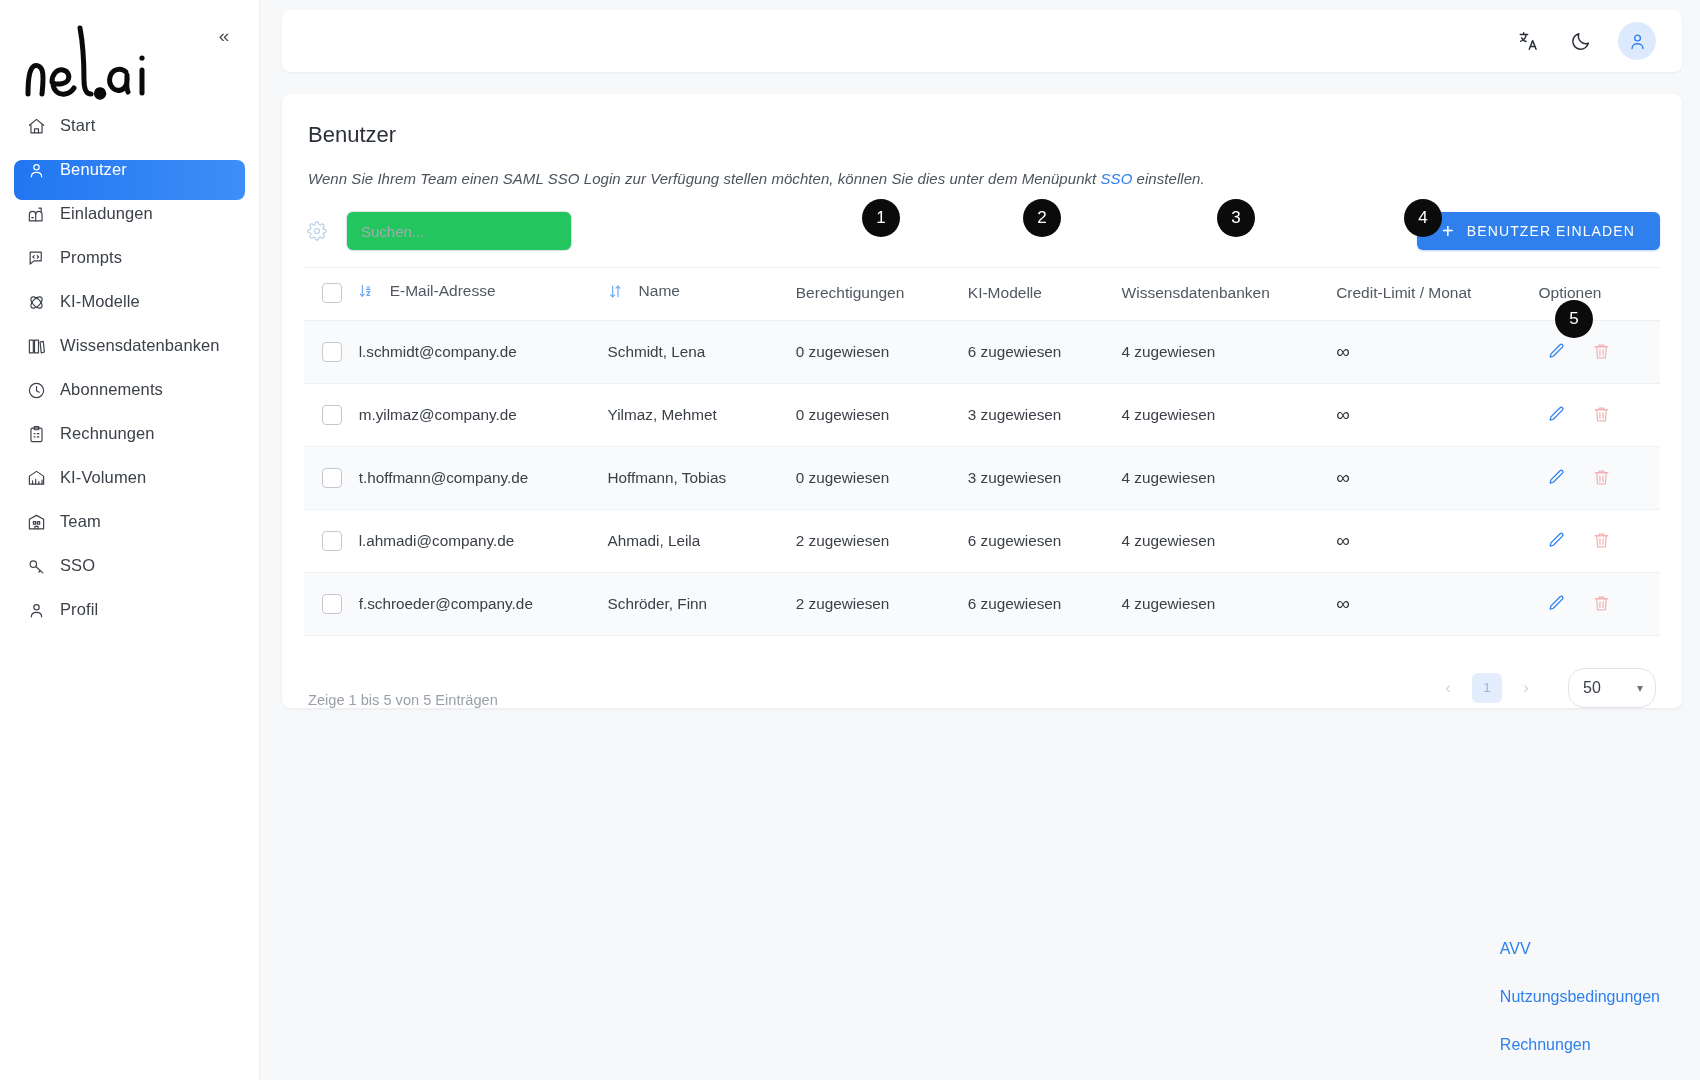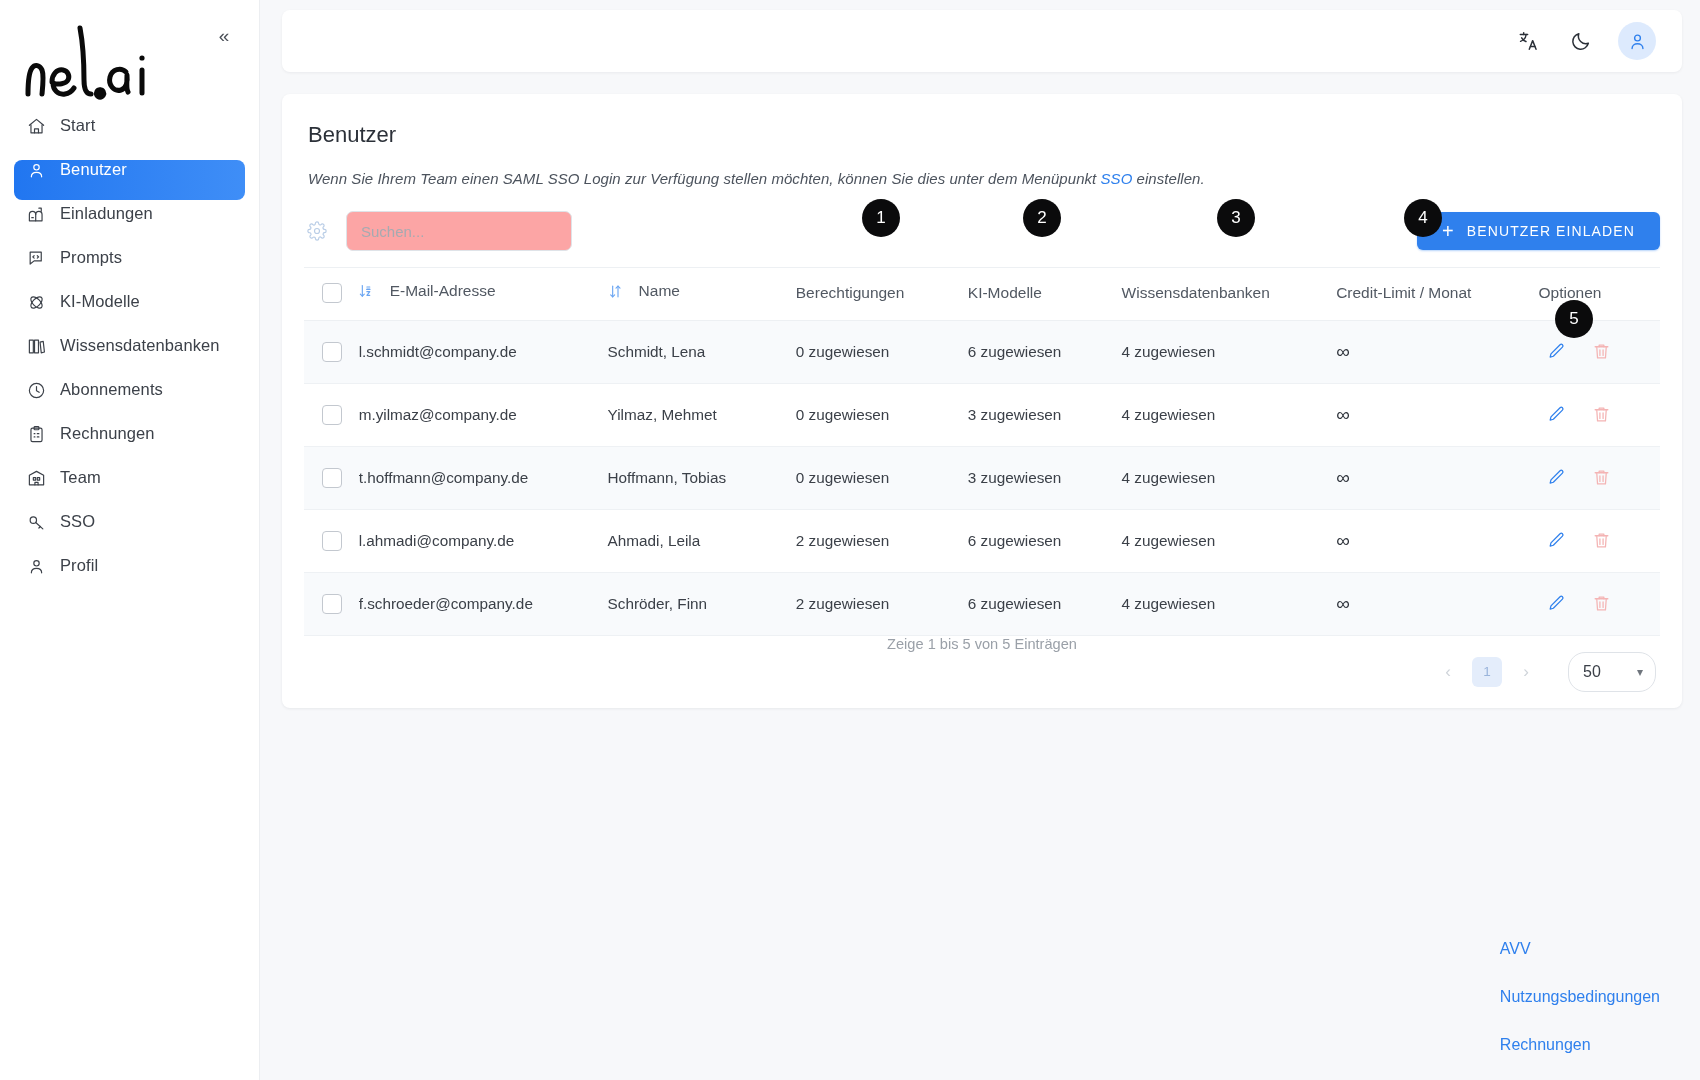--- a/index.html
+++ b/index.html
@@ -79,21 +79,21 @@
 
   .toolbar {
     margin-top: 24px; display: flex; align-items: center; gap: 16px;
     padding-bottom: 16px; position: relative;
   }
   .gear { width: 26px; height: 26px; display:flex; align-items:center; justify-content:center; cursor:pointer; }
   .gear svg { width: 20px; height: 20px; stroke:#b9cde6; fill:none; stroke-width:1.4; }
   .search {
     width: 226px; height: 40px; border: 1px solid #dfe3e8; border-radius: 7px;
     padding: 0 14px; font-size: 15px; color: #3c4149; outline: none;
-    font-family: "Liberation Sans", sans-serif; background:#fca5a5;
+    font-family: "Liberation Sans", sans-serif; background:#22c55e;
   }
   .search::placeholder { color: #a6aab1; }
   .invite-btn {
     margin-left: auto; height: 38px; min-width: 243px;
     background: #2f80ed; color: #fff; border: none; border-radius: 6px;
     font-size: 14px; letter-spacing: 1.1px; cursor: pointer;
     display: flex; align-items: center; justify-content: center; gap: 12px;
     font-family: "Liberation Sans", sans-serif;
     box-shadow: 0 1px 2px rgba(47,128,237,.35);
   }
@@ -133,21 +133,21 @@
   .col-opts  { width: 120px; text-align: center; }
   th.col-opts { text-align: left; }
   .infinity { font-size: 19px; color: #2b3038; letter-spacing: .5px; }
   .act { display: flex; align-items: center; gap: 26px; justify-content: flex-start; padding-left: 8px; }
   .act span { cursor: pointer; display: inline-flex; }
   .act svg { width: 19px; height: 19px; fill: none; stroke-width: 1.6; stroke-linecap: round; stroke-linejoin: round; }
   .pencil svg { stroke: #2f80ed; }
   .trash svg  { stroke: #f4b4b4; }
 
   .tfoot {
-    display: flex; align-items: center; height: 72px; padding: 0 4px; flex-direction: column;
+    display: flex; align-items: flex-end; height: 72px; padding: 0 4px;
   }
   .tfoot .info { font-size: 14.6px; color: #9aa0a8; }
   .pager { margin-left: auto; display: flex; align-items: center; gap: 8px; }
   .pg-arrow {
     width: 32px; height: 32px; display:flex; align-items:center; justify-content:center;
     color: #cfd4da; font-size: 17px; cursor: pointer; border-radius: 6px;
   }
   .pg-num {
     min-width: 30px; height: 30px; border-radius: 6px; background: #e4edfb;
     display:flex; align-items:center; justify-content:center;
@@ -282,20 +282,29 @@
         <span class="ico">
           <svg viewBox="0 0 24 24">
               <rect x="5" y="4" width="14" height="17" rx="2"></rect>
               <rect x="9" y="2" width="6" height="4" rx="1"></rect>
               <path d="M9 11h1M9 15h1M13 11h2M13 15h2"></path>
             </svg>
         </span>
         <span>Rechnungen</span>
       </div>
 
+      <div class="nav-item">
+        <span class="ico">
+          <svg viewBox="0 0 24 24">
+              <path d="M3 19V9l9-6 9 6v10z"></path>
+              <path d="M7 19v-4M11 19v-6M15 19v-3M19 19v-5"></path>
+            </svg>
+        </span>
+        <span>KI-Volumen</span>
+      </div>
 
       <div class="nav-item">
         <span class="ico">
           <svg viewBox="0 0 24 24">
               <path d="M3 20V8l9-5 9 5v12z"></path>
               <rect x="8" y="11" width="3" height="3"></rect>
               <rect x="13" y="11" width="3" height="3"></rect>
               <path d="M10 20v-3h4v3"></path>
             </svg>
         </span>

